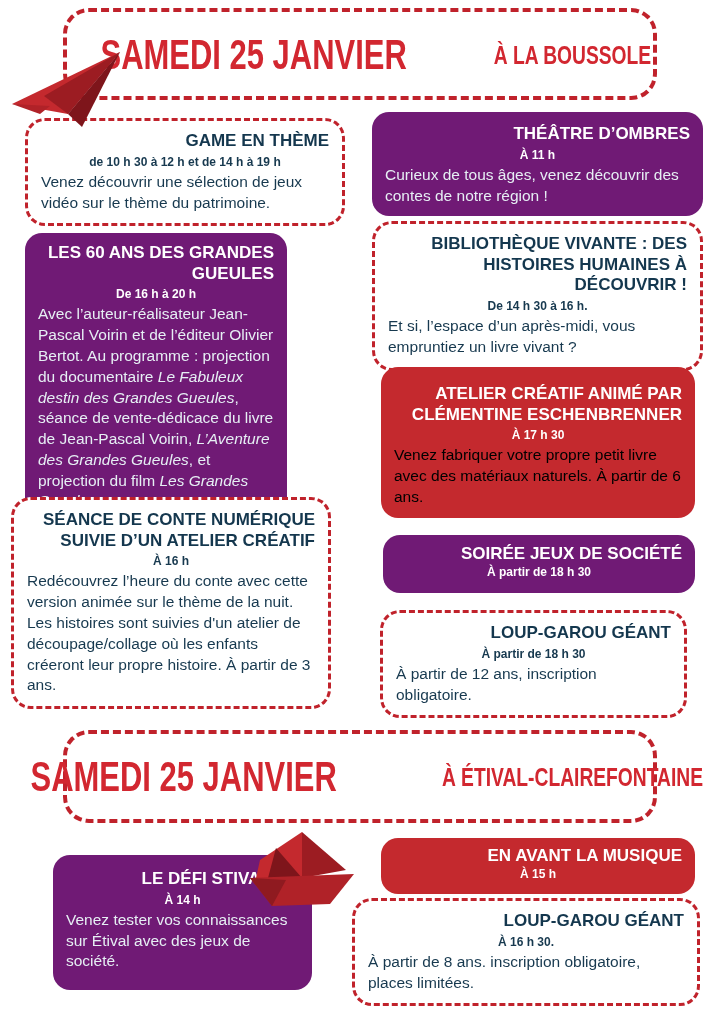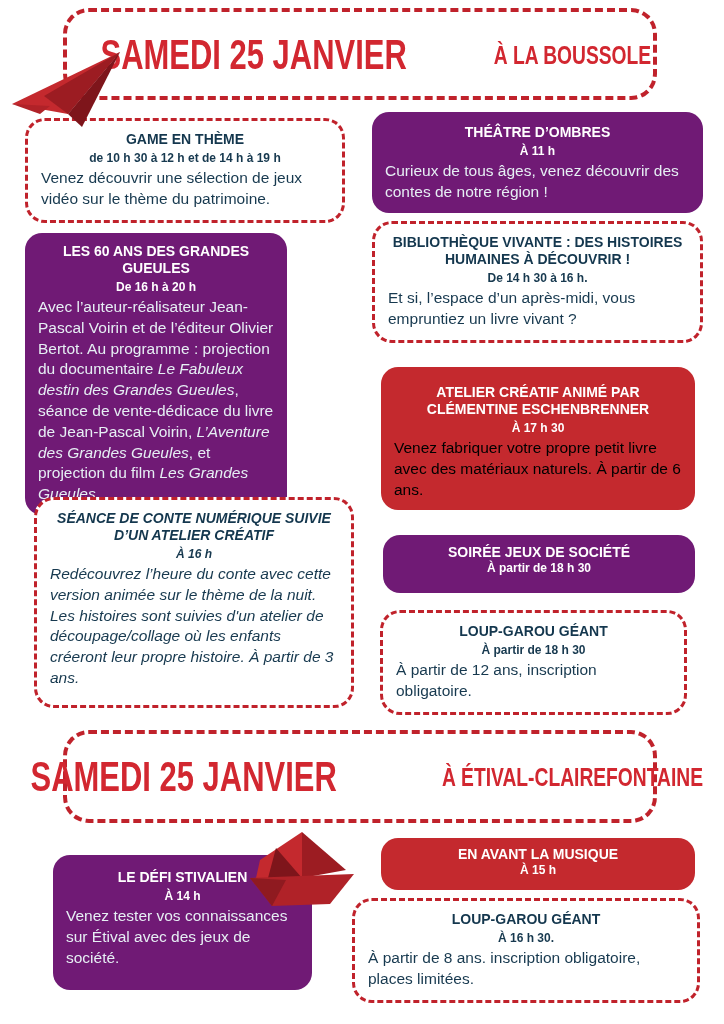--- a/index.html
+++ b/index.html
@@ -62,23 +62,24 @@
   .card.navy{
     background:#701a75;
     color:#ffffff;
   }
   .card.red{
     background:#c4292e;
     color:#ffffff;
   }
   .card-title{
     font-weight:bold;
-    font-size:14px;
+    font-size:17px;
     line-height:1.22;
     margin-bottom:3px;
+    text-align:right;
   }
   .dashed .card-title{color:#14374e;}
   .card-time{
     font-weight:bold;
     font-size:12px;
     line-height:1.25;
     margin-bottom:2px;
   }
   .card-body{
     font-size:15.5px;
@@ -112,21 +113,21 @@
     <div class="card-time">de 10 h 30 à 12 h et de 14 h à 19 h</div>
     <div class="card-body">Venez découvrir une sélection de jeux vidéo sur le thème du patrimoine.</div>
   </div>
 
   <div class="card navy" style="left:25px;top:233px;width:262px;min-height:247px;padding-top:10px;">
     <div class="card-title">LES 60 ANS DES GRANDES GUEULES</div>
     <div class="card-time">De 16 h à 20 h</div>
     <div class="card-body"><span>Avec l’auteur-réalisateur Jean-Pascal Voirin et de l’éditeur Olivier Bertot. Au programme : projection du documentaire </span><span style="font-style: italic;">Le Fabuleux destin des Grandes Gueules</span><span>, séance de vente-dédicace du livre de Jean-Pascal Voirin, </span><span style="font-style: italic;">L’Aventure des Grandes Gueules</span><span>, et projection du film </span><span style="font-style: italic;">Les Grandes Gueules</span><span>.</span></div>
   </div>
 
-  <div class="card dashed" style="left:34px;top:497px;width:320px;min-height:211px;font-style:italic;">
+  <div class="card dashed" style="left:11px;top:497px;width:320px;min-height:211px;">
     <div class="card-title">SÉANCE DE CONTE NUMÉRIQUE SUIVIE D’UN ATELIER CRÉATIF</div>
     <div class="card-time">À 16 h</div>
     <div class="card-body">Redécouvrez l’heure du conte avec cette version animée sur le thème de la nuit. Les histoires sont suivies d'un atelier de découpage/collage où les enfants créeront leur propre histoire. À partir de 3 ans.</div>
   </div>
 
   <div class="card navy" style="left:372px;top:112px;width:331px;min-height:91px;padding-top:12px;">
     <div class="card-title">THÉÂTRE D’OMBRES</div>
     <div class="card-time">À 11 h</div>
     <div class="card-body">Curieux de tous âges, venez découvrir des contes de notre région !</div>
   </div>

